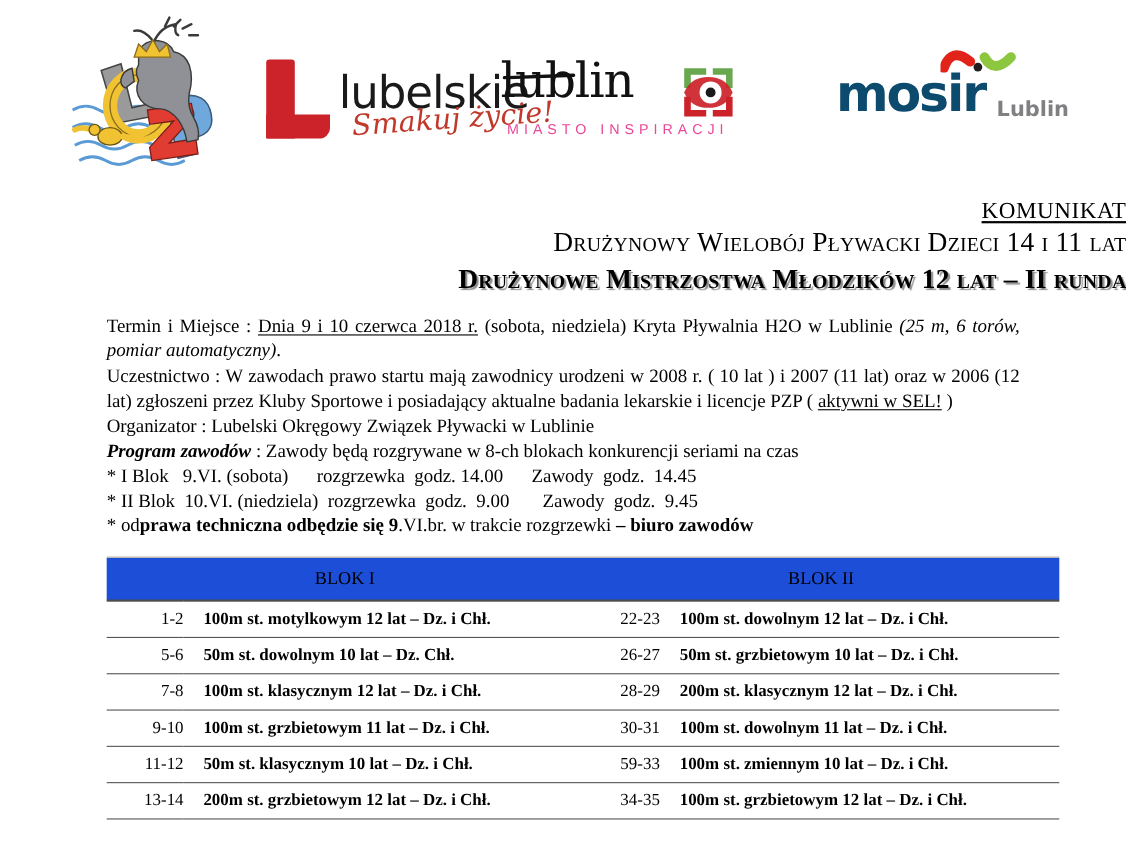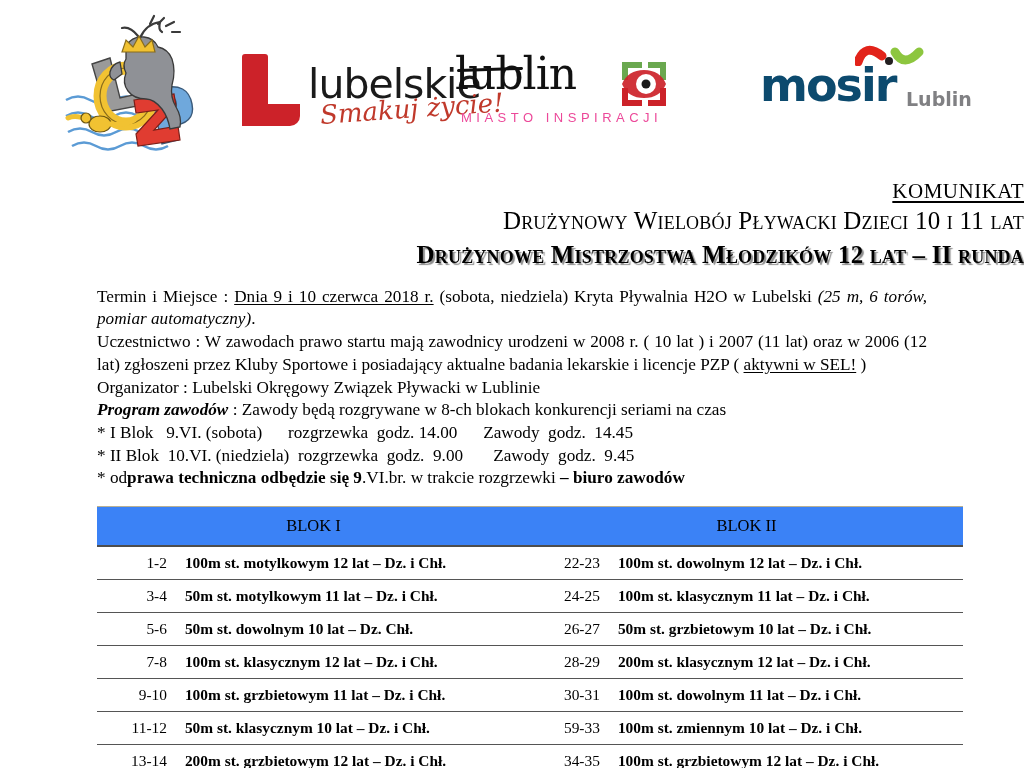--- a/index.html
+++ b/index.html
@@ -151,21 +151,21 @@
   .prog-line { margin-left: 70px; white-space: pre; }
 
   
   .comp-table {
     margin: 16px 97px 0 97px;
     width: 866px;
     border-collapse: collapse;
     font-size: 15.4px;
   }
   .comp-table th {
-    background: #3b82f6;
+    background: #1d4ed8;
     font-weight: normal;
     font-size: 16.5px;
     padding: 9px 1px;
     border-bottom: 2px solid #4d4d4d;
     border-top: 1px solid #b8b094;
   }
   .comp-table td {
     padding: 7px 0;
     border-bottom: 1px solid #555555;
     vertical-align: middle;
@@ -248,26 +248,26 @@
       <path d="M40 12 q9 16 24 0" stroke="#8DC63F" stroke-width="9" fill="none" stroke-linecap="round"></path>
       <circle cx="34" cy="21" r="4" fill="#231F20"></circle>
     </svg>
     <div class="mosir-word">mosir</div>
     <div class="mosir-sub">Lublin</div>
   </div>
 </div>
 
 <div class="titles">
   <div class="title-komunikat">KOMUNIKAT</div>
-  <div class="title-line2">Drużynowy Wielobój Pływacki Dzieci 10 i 11 lat</div>
+  <div class="title-line2">Drużynowy Wielobój Pływacki Dzieci 14 i 11 lat</div>
   <div class="title-line3">Drużynowe Mistrzostwa Młodzików 12 lat  – II runda</div>
 </div>
 
 <div class="body-text">
-  <p><span>Termin i Miejsce : </span><span class="u">Dnia 9 i 10 czerwca 2018 r.</span><span> (sobota, niedziela) Kryta Pływalnia H2O  w Lubelski </span><span class="i">(25  m, 6  torów, pomiar automatyczny)</span><span>.</span></p>
+  <p><span>Termin i Miejsce : </span><span class="u">Dnia 9 i 10 czerwca 2018 r.</span><span> (sobota, niedziela) Kryta Pływalnia H2O  w Lublinie </span><span class="i">(25  m, 6  torów, pomiar automatyczny)</span><span>.</span></p>
 
   <p><span>Uczestnictwo : W zawodach prawo startu mają zawodnicy  urodzeni w 2008 r. ( 10 lat ) i 2007 (11 lat) oraz w 2006 (12 lat) zgłoszeni przez   Kluby Sportowe i posiadający aktualne badania   lekarskie i licencje PZP ( </span><span class="u">aktywni w SEL!</span><span> )</span></p>
 
   <p>Organizator :   Lubelski Okręgowy Związek Pływacki w Lublinie</p>
 
   <p><span class="bi">Program zawodów</span><span> : Zawody będą rozgrywane w 8-ch blokach konkurencji seriami na czas</span></p>
 
   <p class="prog-line">* I Blok   9.VI. (sobota)      rozgrzewka  godz. 14.00      Zawody  godz.  14.45</p>
   <p class="prog-line">* II Blok  10.VI. (niedziela)  rozgrzewka  godz.  9.00       Zawody  godz.  9.45</p>
   <p class="prog-line"><span>* od</span><span class="b">prawa techniczna odbędzie się 9</span><span>.VI.br. w trakcie rozgrzewki </span><span class="b">– biuro zawodów</span></p>
@@ -281,26 +281,20 @@
     </tr>
   </thead>
   <tbody>
       <tr>
         <td class="col-num">1-2</td>
         <td class="col-evt">100m st. motylkowym 12 lat – Dz. i Chł.</td>
         <td class="col-num">22-23</td>
         <td class="col-evt">100m st. dowolnym 12 lat – Dz. i Chł.</td>
       </tr>
       <tr>
-        <td class="col-num">3-4</td>
-        <td class="col-evt">50m st. motylkowym 11 lat – Dz. i Chł.</td>
-        <td class="col-num">24-25</td>
-        <td class="col-evt">100m st. klasycznym 11 lat – Dz. i Chł.</td>
-      </tr>
-      <tr>
         <td class="col-num">5-6</td>
         <td class="col-evt">50m st. dowolnym 10 lat – Dz. Chł.</td>
         <td class="col-num">26-27</td>
         <td class="col-evt">50m st. grzbietowym 10 lat – Dz. i Chł.</td>
       </tr>
       <tr>
         <td class="col-num">7-8</td>
         <td class="col-evt">100m st. klasycznym 12 lat – Dz. i Chł.</td>
         <td class="col-num">28-29</td>
         <td class="col-evt">200m st. klasycznym 12 lat – Dz. i Chł.</td>

